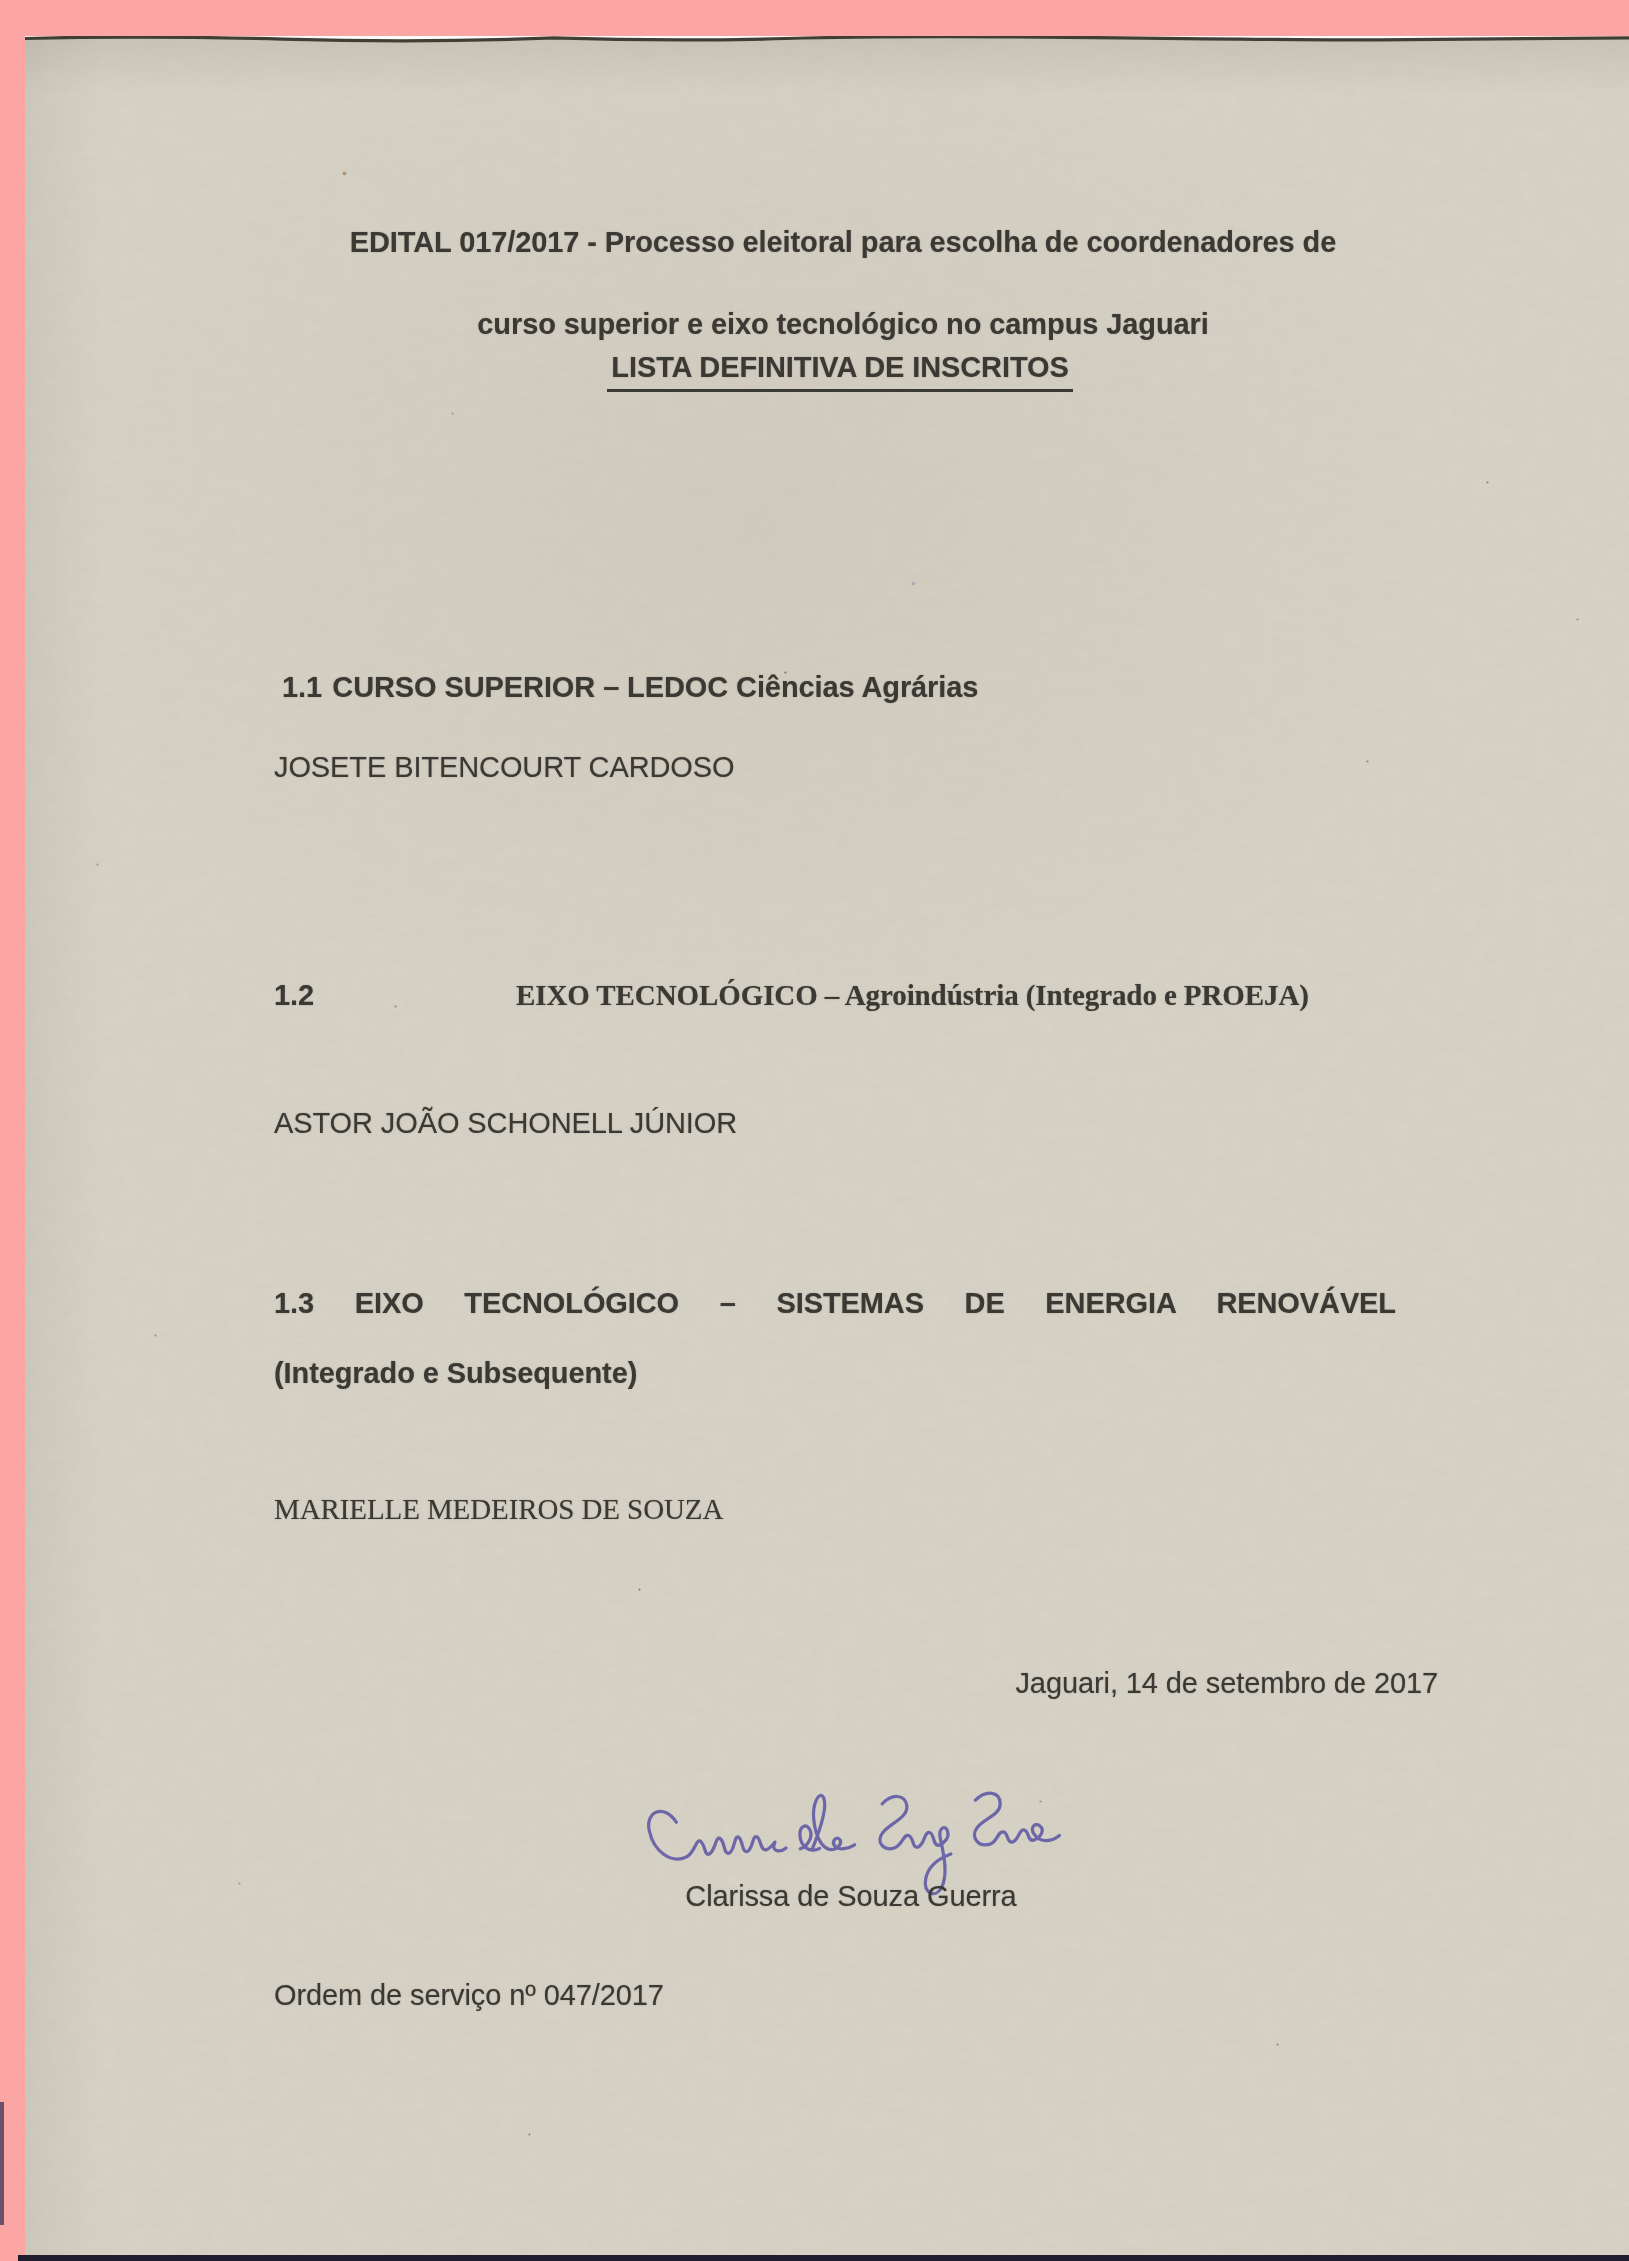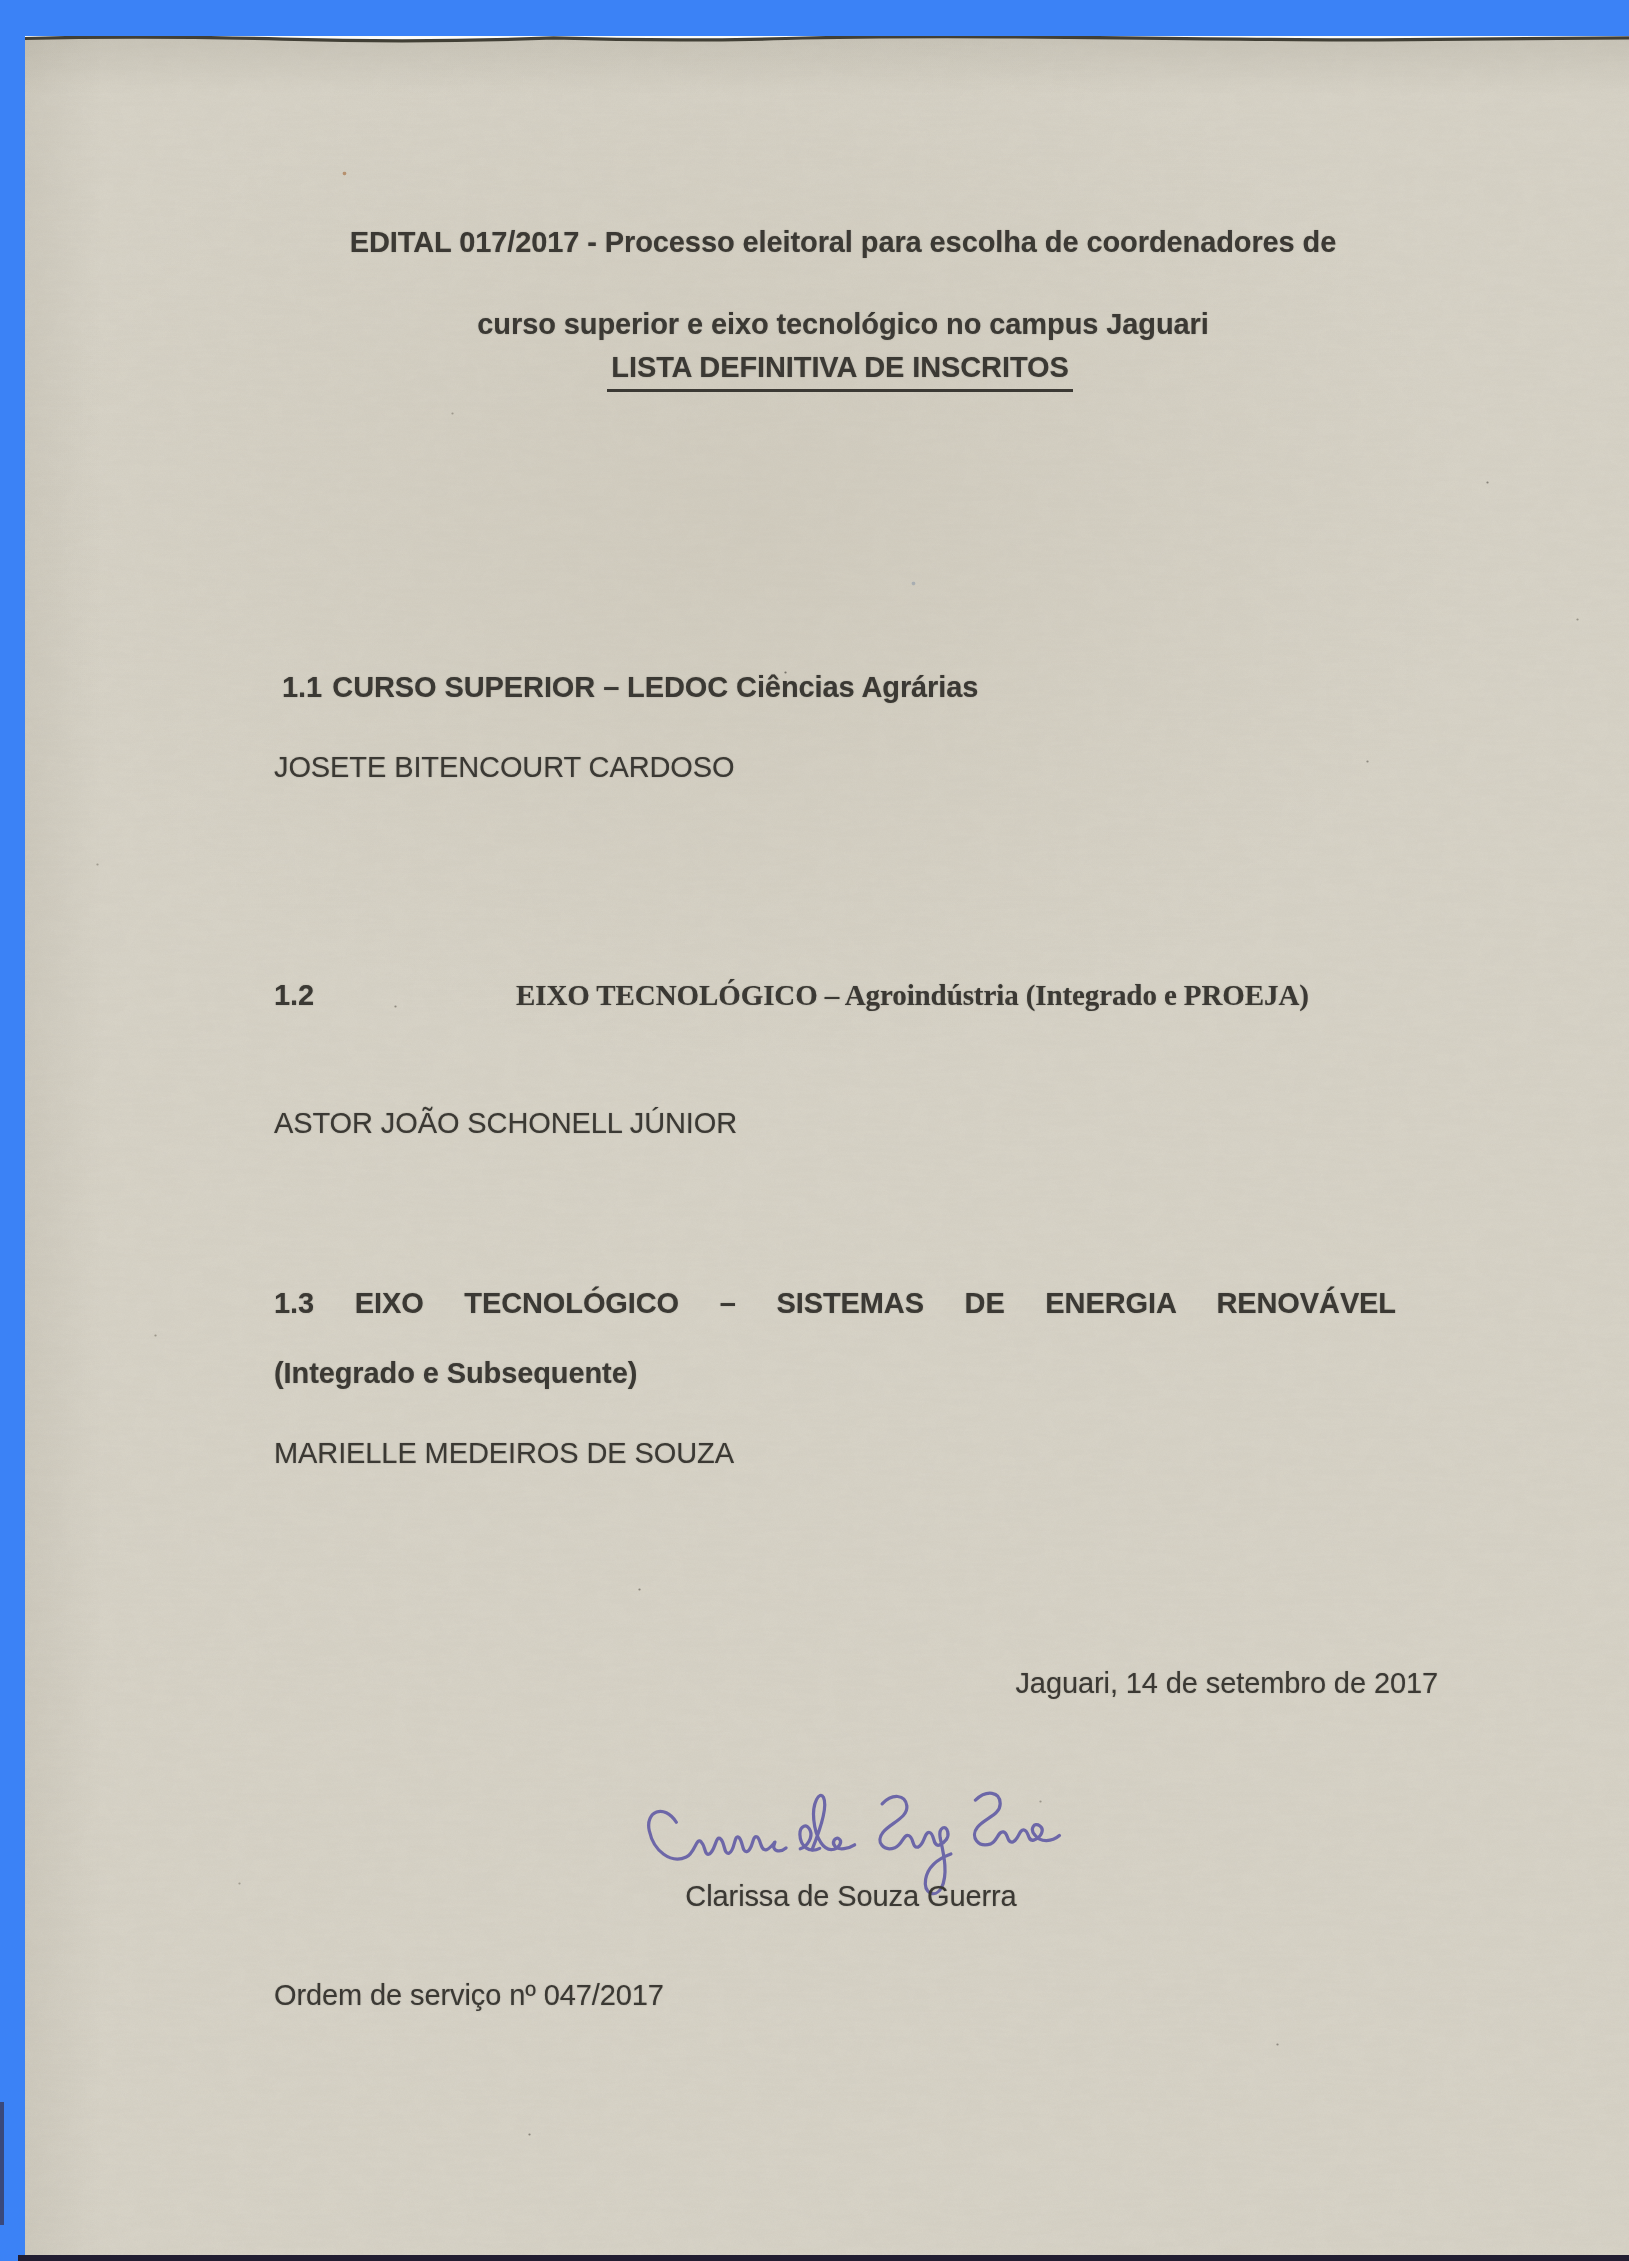--- a/index.html
+++ b/index.html
@@ -1,18 +1,18 @@
 <!DOCTYPE html>
 <html style="font-size:10.3px"><head>
 <meta charset="utf-8">
 <style>
   html,body { margin:0; padding:0; background:#e8e8e4; }
   .page {
     position:relative; width:1630px; height:2261px;
-    background:#3b82f6; overflow:hidden;
+    background:#fca5a5; overflow:hidden;
     font-family:"Liberation Sans", sans-serif;
   }
   
   .paper {
     position:absolute; left:24.5px; top:36px; width:1605px; height:2219px;
     background:#d7d3c7; overflow:hidden;
   }
   .paper .tint {
     position:absolute; inset:0; pointer-events:none;
     background:
@@ -58,21 +58,21 @@
   .subwrap .u { display:inline-block; border-bottom:3.2px solid #3b3934; padding:0 3.9px 4.5px 3.9px; }
   .h11    { left:274px; top:671px;margin-left:8px; }
   .h11 .gap { margin-left:10.3px; }
   .n1     { left:274px; top:751px; }
   .h12    { left:274px; top:979px; }
   .h12 .gap { margin-left:202px;font-family:Liberation Serif, serif; }
   .n2     { left:274px; top:1107px; }
   .h13a   { left:274px; top:1287px; width:1122px; white-space:normal;
             text-align:justify; text-align-last:justify; }
   .h13b   { left:274px; top:1357px; }
-  .n3     { left:274px; top:1437px; }
+  .n3     { left:274px; top:1493px;font-family:Liberation Serif, serif; }
   .date   { left:274px; top:1667px; width:1164px; text-align:right; }
   .sig-name { left:274px; top:1880px; width:1154px; text-align:center; }
   .sig-role { left:274px; top:1930px; width:1154px; text-align:center; }
   .sig-ord  { left:274px; top:1979px; width:1154px; }
   .sig-svg  { position:absolute; left:637px; top:1787px; width:428px; height:134px; transform:rotate(-1.5deg); }
 </style>
 </head>
 <body>
 
 <div class="page">

